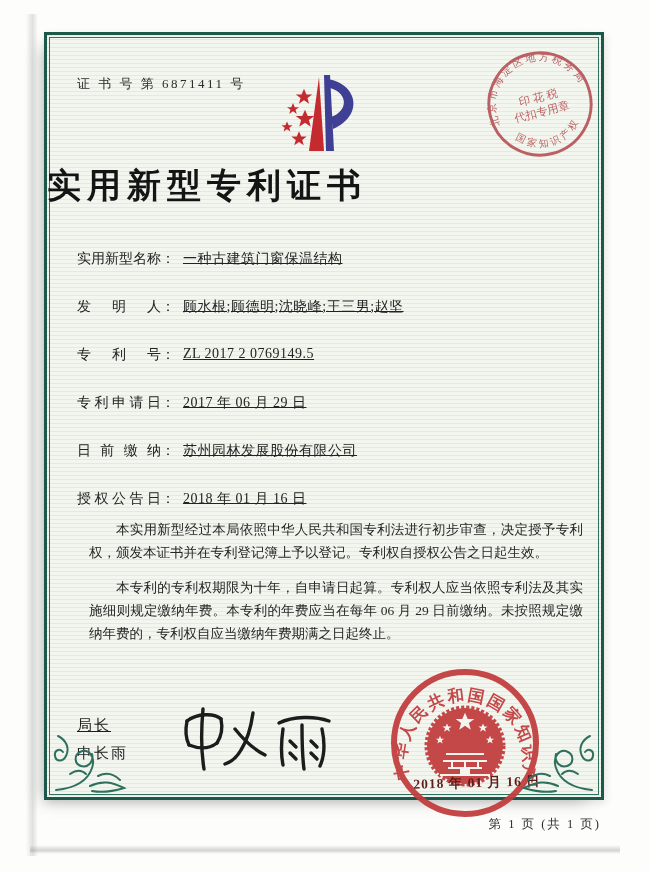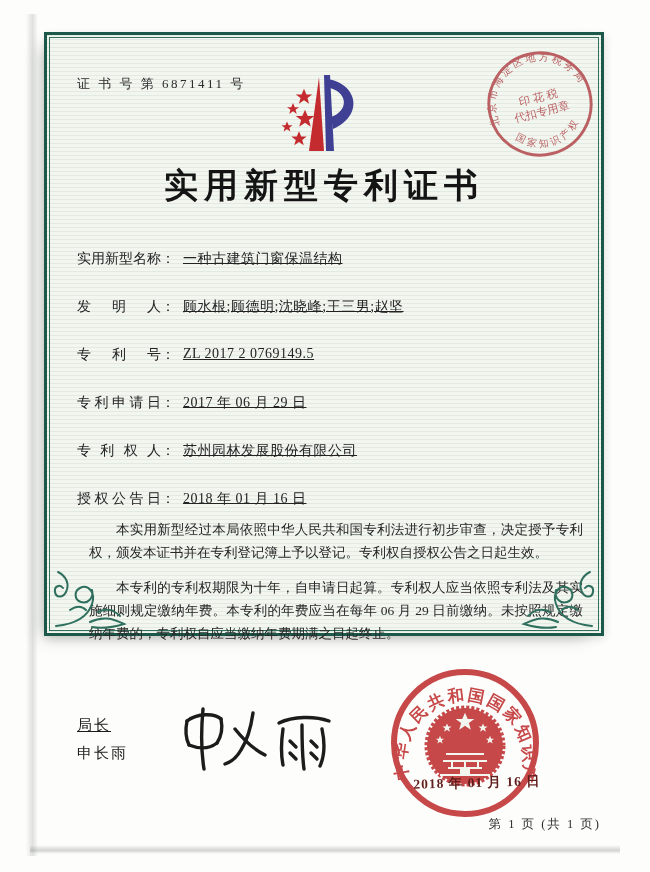--- a/index.html
+++ b/index.html
@@ -11,39 +11,39 @@
     position:relative;
   }
   .stage{position:absolute;inset:0;}
   
   .photo-edge-left{position:absolute;left:26px;top:14px;bottom:16px;width:12px;
     background:linear-gradient(90deg,rgba(0,0,0,0) 0%,rgba(90,100,95,0.18) 55%,rgba(0,0,0,0) 100%);}
   .photo-edge-bottom{position:absolute;left:30px;right:30px;bottom:18px;height:9px;
     background:linear-gradient(180deg,rgba(0,0,0,0) 0%,rgba(60,70,65,0.22) 60%,rgba(0,0,0,0) 100%);}
   
   .cert-frame{
-    position:absolute;left:44px;top:32px;width:560px;height:604px;
+    position:absolute;left:44px;top:32px;width:560px;height:768px;
     border:3px solid #1c584a;
     background:
       repeating-linear-gradient(180deg, rgba(47,111,94,0.085) 0 1px, rgba(0,0,0,0) 1px 4px),
       #f2f6ef;
     box-shadow:-10px 8px 16px -8px rgba(60,72,66,0.35), 2px 3px 8px rgba(0,0,0,0.10);
     box-sizing:border-box;
   }
   .inner-line{position:absolute;inset:2px;border:1px solid #2f6f5e;pointer-events:none;}
   .cert-no{
     position:absolute;left:30px;top:40px;
     font-size:13px;letter-spacing:2.5px;color:#2b2b2b;
   }
   .logo{position:absolute;left:222px;top:36px;width:104px;height:86px;}
   .tax-stamp{position:absolute;left:438px;top:14px;width:110px;height:110px;
     transform:rotate(-14deg);opacity:0.85;}
   .title{
     position:absolute;left:0;top:128px;width:100%;margin:0;
-    text-align:center;font-size:34px;font-weight:700;letter-spacing:6px;color:#141414;
+    font-size:34px;font-weight:700;letter-spacing:6px;color:#141414;
   }
   .fields{position:absolute;left:30px;top:215px;width:505px;font-size:14px;text-decoration:underline;}
   .field-row{height:16px;margin-bottom:32px;white-space:nowrap;}
   .flabel{display:inline-block;width:84px;text-align:justify;text-align-last:justify;vertical-align:top;}
   .fcolon{display:inline-block;margin-right:8px;vertical-align:top;}
   .fvalue{letter-spacing:0.5px;vertical-align:top;}
   .paras{position:absolute;left:30px;top:471px;width:518px;
     font-size:13.5px;line-height:23px;text-align:justify;color:#262626;}
   .paras p{margin:12px;text-indent:2em;}
   .sign-title{position:absolute;left:30px;top:681px;font-size:15px;letter-spacing:2px;
@@ -117,21 +117,21 @@
       <div class="field-row">
         <span class="flabel">发明人</span><span class="fcolon">：</span><span class="fvalue">顾水根;顾德明;沈晓峰;王三男;赵坚</span>
       </div>
       <div class="field-row">
         <span class="flabel">专利号</span><span class="fcolon">：</span><span class="fvalue">ZL 2017 2 0769149.5</span>
       </div>
       <div class="field-row">
         <span class="flabel">专利申请日</span><span class="fcolon">：</span><span class="fvalue">2017 年 06 月 29 日</span>
       </div>
       <div class="field-row">
-        <span class="flabel">专利权人</span><span class="fcolon">：</span><span class="fvalue">苏州园林发展股份有限公司</span>
+        <span class="flabel">日前缴纳</span><span class="fcolon">：</span><span class="fvalue">苏州园林发展股份有限公司</span>
       </div>
       <div class="field-row">
         <span class="flabel">授权公告日</span><span class="fcolon">：</span><span class="fvalue">2018 年 01 月 16 日</span>
       </div>
     </div>
 
     <div class="paras">
       <p>本实用新型经过本局依照中华人民共和国专利法进行初步审查，决定授予专利权，颁发本证书并在专利登记簿上予以登记。专利权自授权公告之日起生效。</p>
       <p>本专利的专利权期限为十年，自申请日起算。专利权人应当依照专利法及其实施细则规定缴纳年费。本专利的年费应当在每年 06 月 29 日前缴纳。未按照规定缴纳年费的，专利权自应当缴纳年费期满之日起终止。</p>
     </div>

